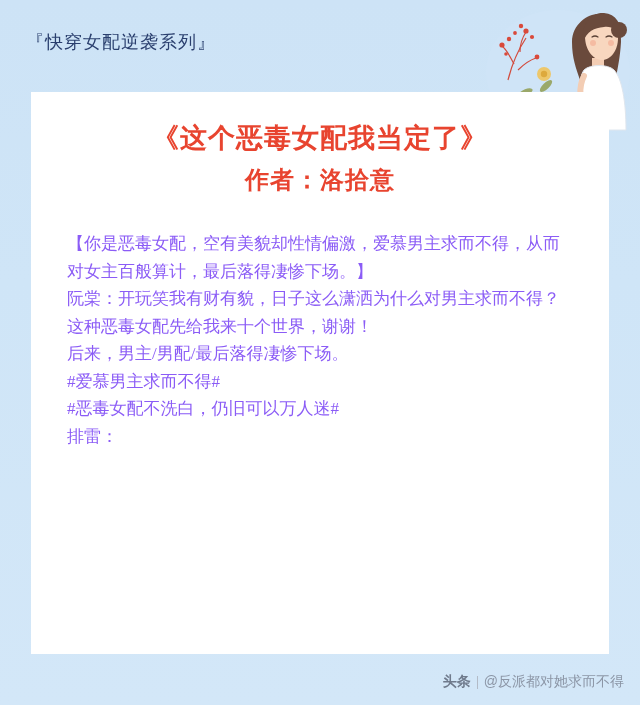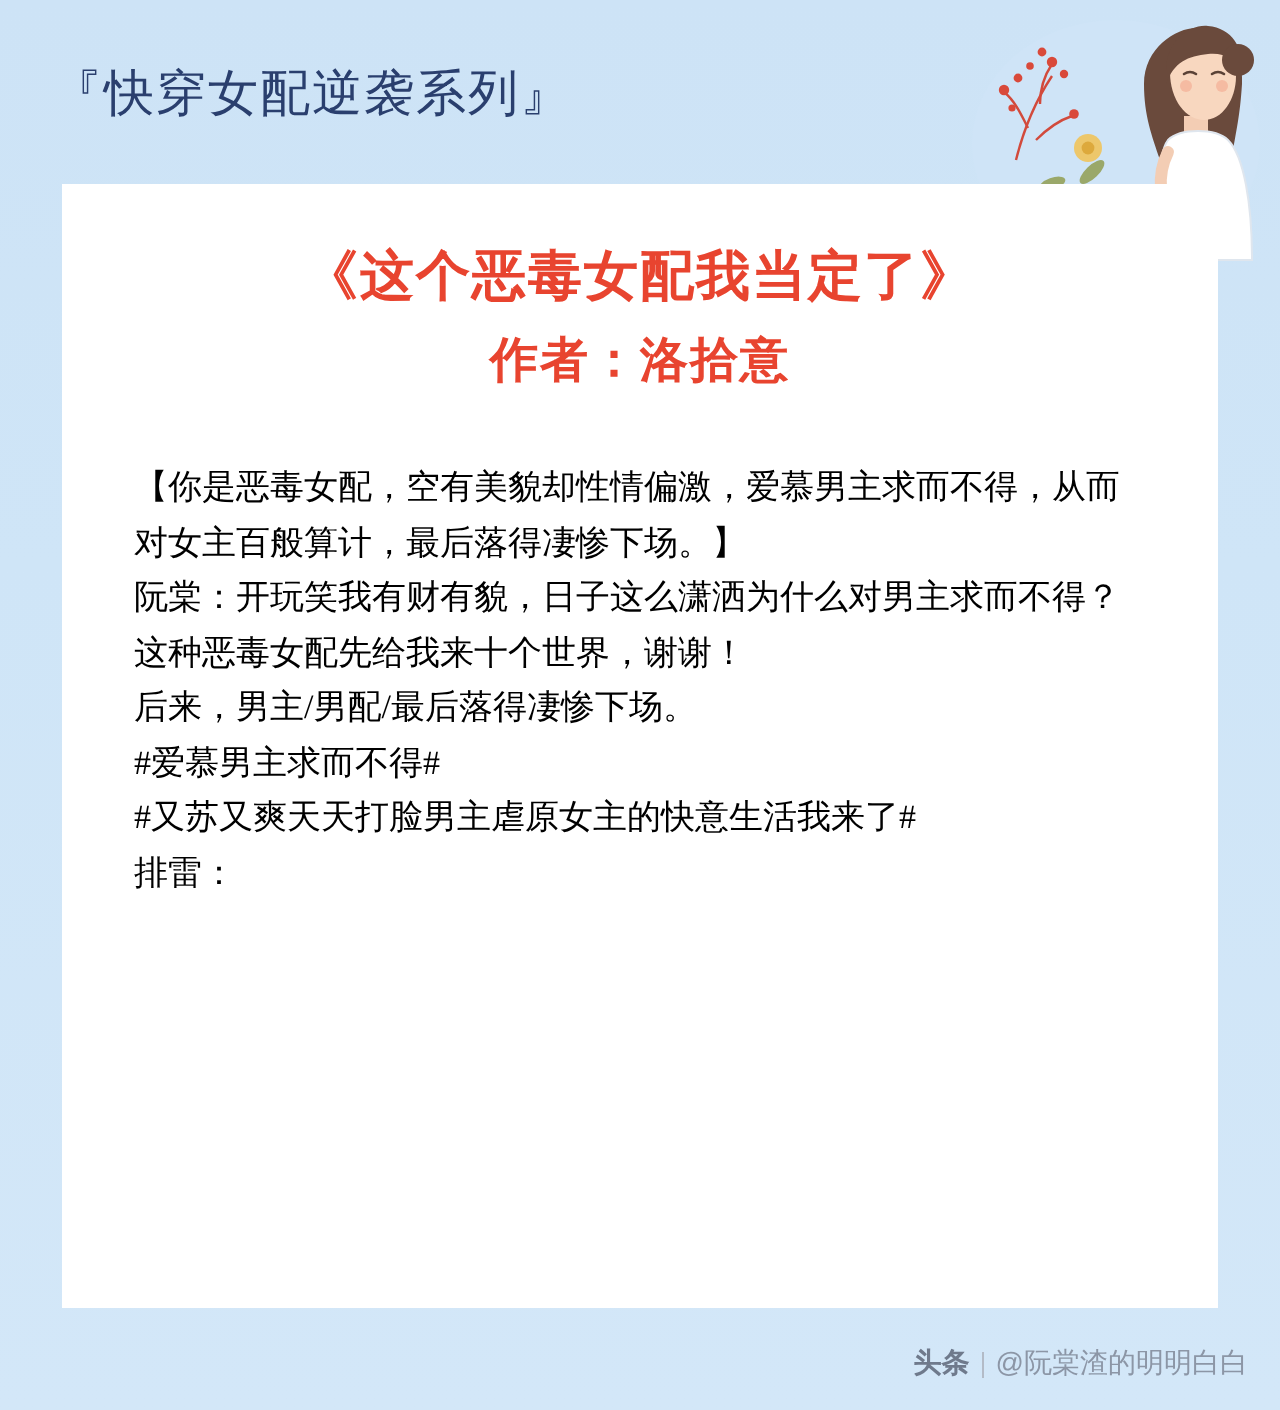--- a/index.html
+++ b/index.html
@@ -19,21 +19,21 @@
     height: 705px;
     background: linear-gradient(180deg, #cde3f6 0%, #cfe5f7 40%, #d3e7f8 100%);
     box-sizing: border-box;
   }
 
   
   .series-title {
     position: absolute;
     left: 26px;
     top: 30px;
-    font-size: 25px;
+    font-size: 18px;
     color: #2a3f6e;
     letter-spacing: 1px;
     font-family: "Liberation Serif", "DejaVu Serif", serif;
     white-space: nowrap;
   }
 
   
   .deco {
     position: absolute;
     right: 10px;
@@ -71,21 +71,21 @@
     font-weight: bold;
     font-family: Liberation Serif, serif;
     letter-spacing: 1px;
   }
 
   .body-text {
     margin: 0;
     padding: 34px 36px 0 36px;
     font-size: 17px;
     line-height: 1.62;
-    color: #000000;
+    color: #8b5cf6;
     font-family: "Liberation Serif", "DejaVu Serif", serif;
   }
   .body-text p {
     margin: 0;
     white-space: pre-wrap;
   }
 
   
   .footer {
     position: absolute;
@@ -181,24 +181,24 @@
 
   <div class="card">
     <h1 class="book-title">《这个恶毒女配我当定了》</h1>
     <h2 class="author">作者：洛拾意</h2>
 
     <div class="body-text">
       <p>【你是恶毒女配，空有美貌却性情偏激，爱慕男主求而不得，从而对女主百般算计，最后落得凄惨下场。】</p>
       <p>阮棠：开玩笑我有财有貌，日子这么潇洒为什么对男主求而不得？这种恶毒女配先给我来十个世界，谢谢！</p>
       <p>后来，男主/男配/最后落得凄惨下场。</p>
       <p>#爱慕男主求而不得#</p>
-      <p>#又苏又爽天天打脸男主虐原女主的快意生活我来了#</p>
+      <p>#恶毒女配不洗白，仍旧可以万人迷#</p>
       <p>排雷：</p>
     </div>
   </div>
 
   <div class="footer">
     <span class="footer-logo">头条</span>
     <span class="footer-sep"></span>
-    <span>@阮棠渣的明明白白</span>
+    <span>@反派都对她求而不得</span>
   </div>
 
 </div>
 
 </body></html>

